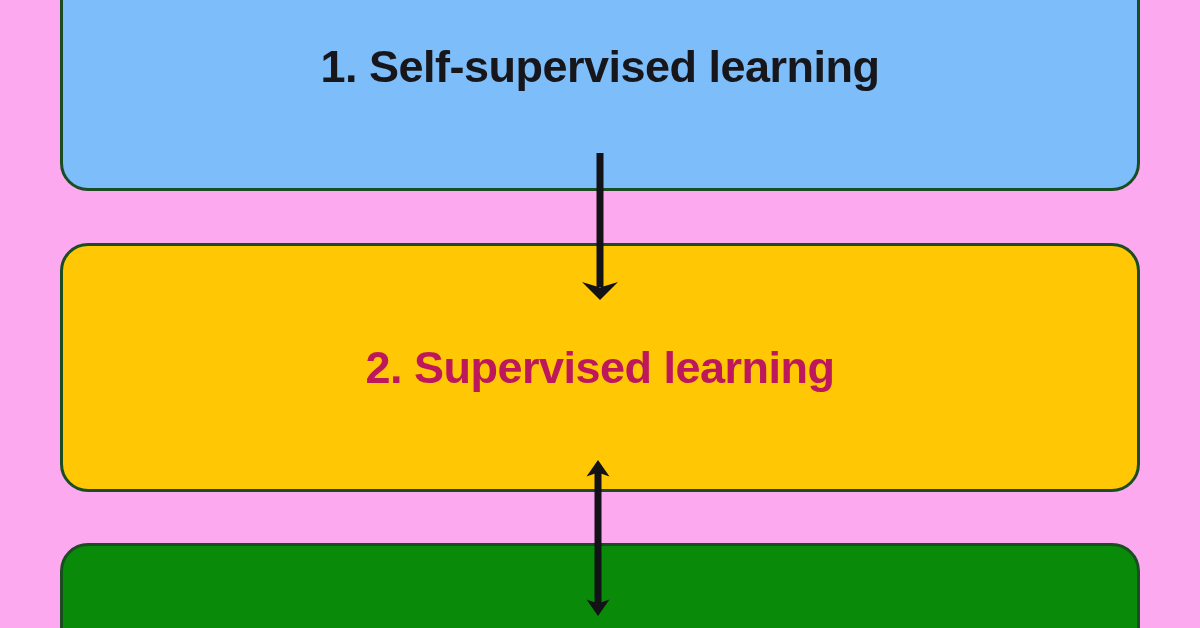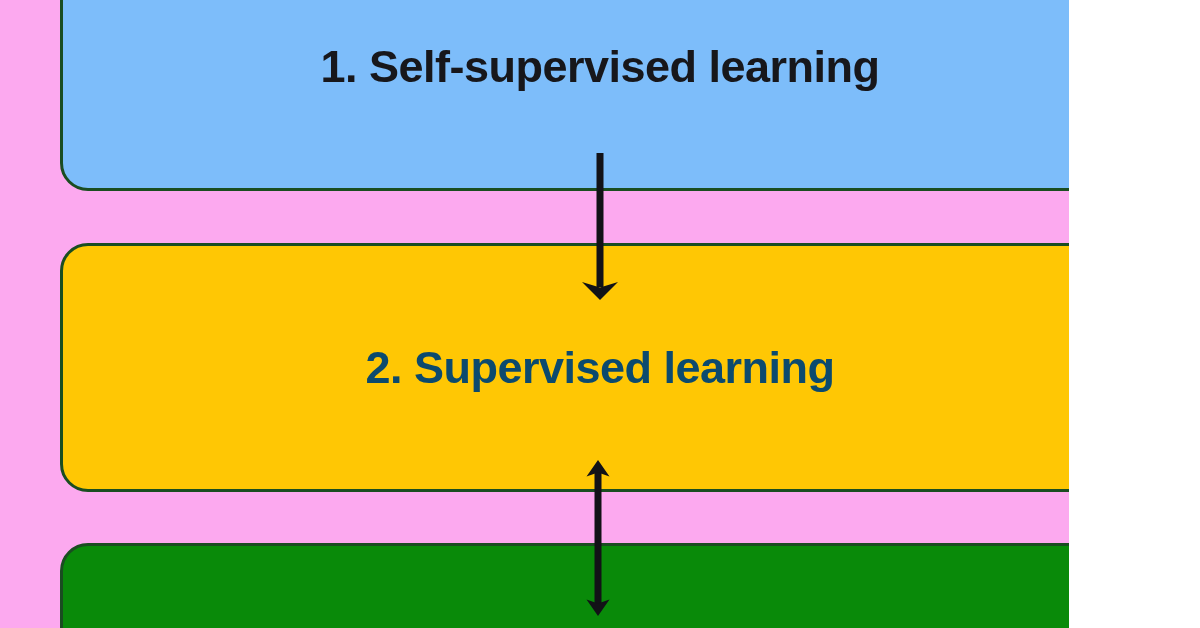--- a/index.html
+++ b/index.html
@@ -4,21 +4,21 @@
 <style>
   html, body {
     margin: 0;
     padding: 0;
   }
   body {
     font-family: "Liberation Sans", "DejaVu Sans", sans-serif;
   }
   .canvas {
     position: relative;
-    width: 1069px;
+    width: 1200px;
     height: 628px;
     overflow: hidden;
   }
   .flow-box {
     position: absolute;
     left: 60px;
     width: 1080px;
     height: 249px;
     box-sizing: border-box;
     border: 3px solid #1A4D21;
@@ -48,21 +48,21 @@
 </head>
 <body>
 
 <div class="canvas" style="background: rgb(252, 169, 239);">
 
   <div class="flow-box box-1" style="background: rgb(125, 189, 250); border-color: rgb(26, 77, 33);">
     <span class="box-label" style="color: rgb(23, 23, 27);">1. Self-supervised learning</span>
   </div>
 
   <div class="flow-box box-2" style="background: rgb(255, 199, 4); border-color: rgb(26, 77, 33);">
-    <span class="box-label" style="color: #0c4a6e;">2. Supervised learning</span>
+    <span class="box-label" style="color: #be185d;">2. Supervised learning</span>
   </div>
 
   <div class="flow-box box-3" style="background: rgb(9, 138, 9); border-color: rgb(26, 77, 33);">
     <span class="box-label" style="color: rgb(23, 23, 27);"></span>
   </div>
 
   <svg class="arrow-layer" viewBox="0 0 1200 628">
 
     <g>
       <line x1="600" y1="153" x2="600" y2="287" stroke-width="7" stroke-linecap="butt" stroke="#121217"></line>

